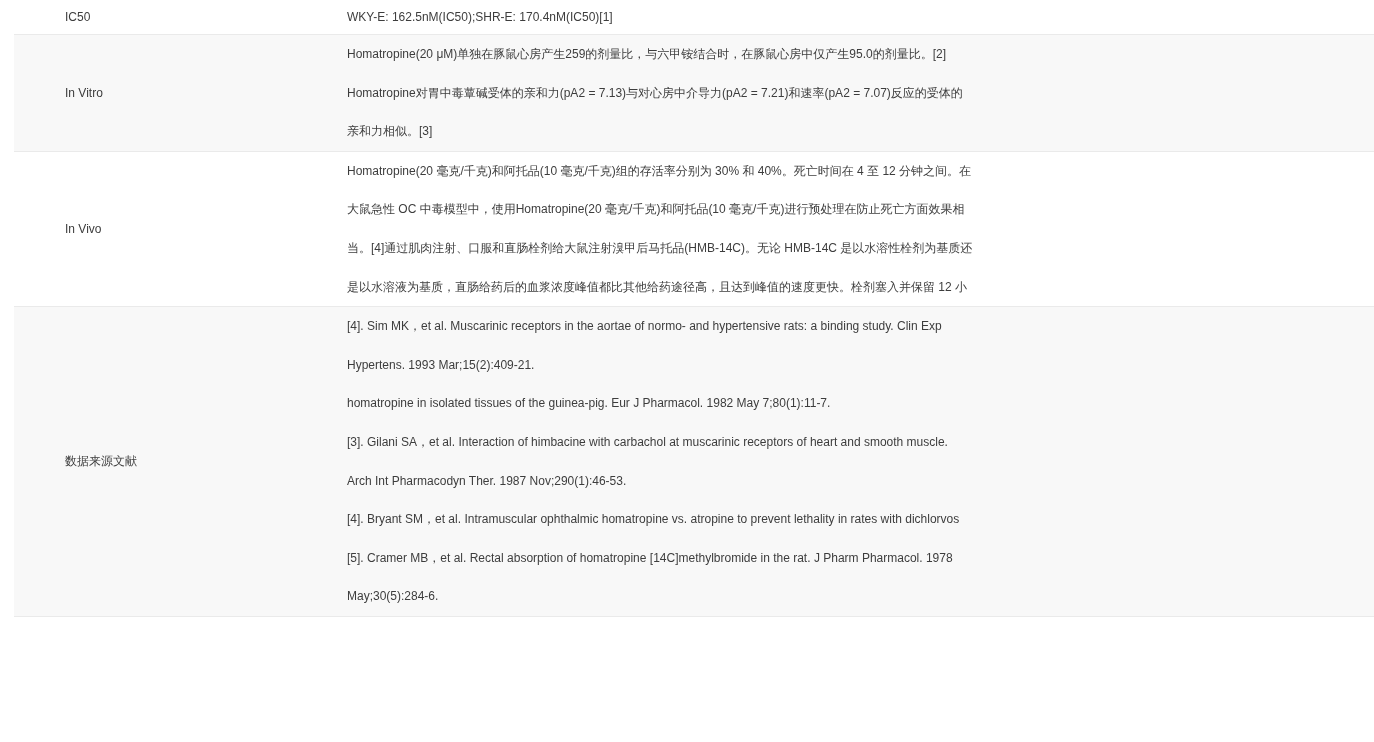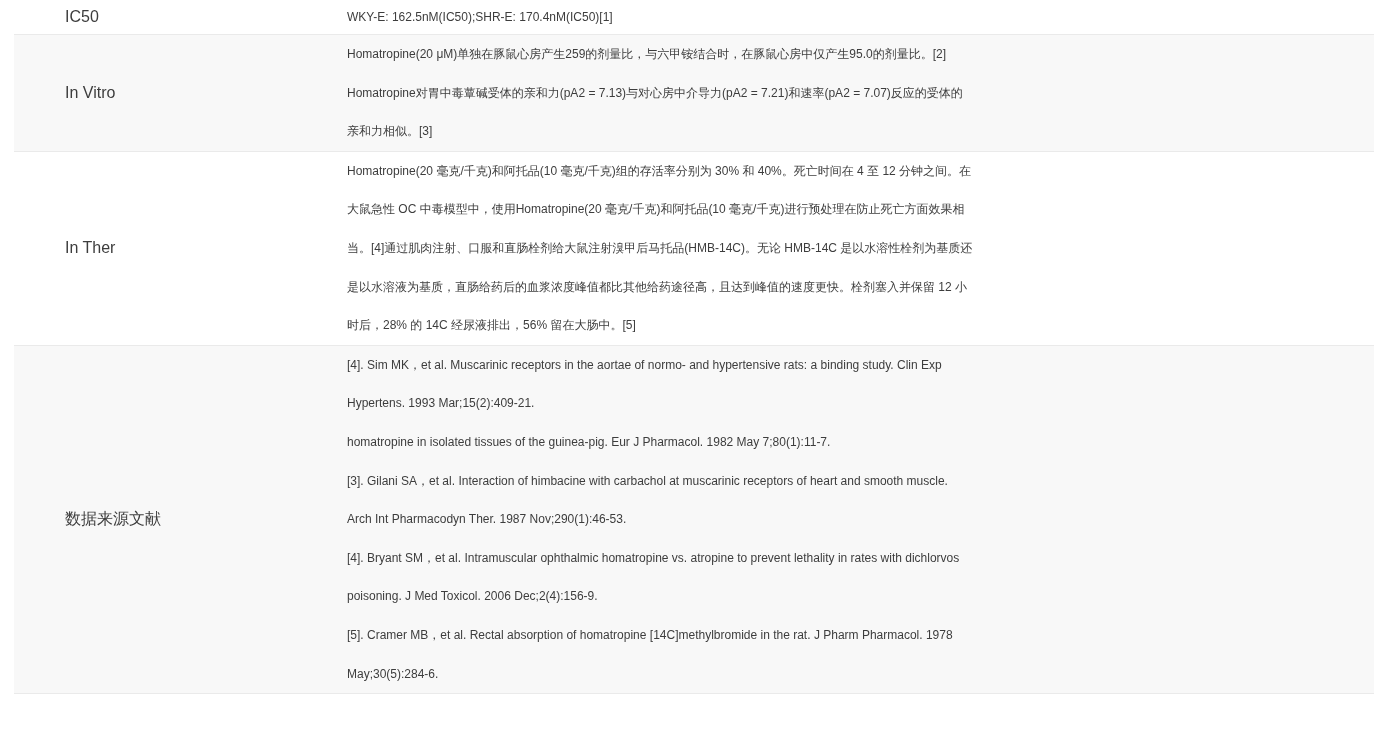--- a/index.html
+++ b/index.html
@@ -27,21 +27,21 @@
   .row.alt {
     background: var(--alt-bg, #f8f8f8);
   }
   .label-cell {
     flex: 0 0 333px;
     width: 333px;
     box-sizing: border-box;
     padding-left: 51px;
     display: flex;
     align-items: center;
-    font-size: 16px;
+    font-size: 12px;
   }
   .value-cell {
     flex: 1 1 auto;
     min-width: 0;
     padding-right: 16px;
     font-size: 12px;
     overflow: hidden;
   }
   .line {
     line-height: 38.6px;
@@ -63,36 +63,34 @@
     </div>
     <div class="row row-in-vitro alt">
       <div class="label-cell">In Vitro</div>
       <div class="value-cell">
         <div class="line">Homatropine(20 μM)单独在豚鼠心房产生259的剂量比，与六甲铵结合时，在豚鼠心房中仅产生95.0的剂量比。[2]</div>
         <div class="line">Homatropine对胃中毒蕈碱受体的亲和力(pA2 = 7.13)与对心房中介导力(pA2 = 7.21)和速率(pA2 = 7.07)反应的受体的</div>
         <div class="line">亲和力相似。[3]</div>
       </div>
     </div>
     <div class="row row-in-vivo">
-      <div class="label-cell">In Ther</div>
+      <div class="label-cell">In Vivo</div>
       <div class="value-cell">
         <div class="line">Homatropine(20 毫克/千克)和阿托品(10 毫克/千克)组的存活率分别为 30% 和 40%。死亡时间在 4 至 12 分钟之间。在</div>
         <div class="line">大鼠急性 OC 中毒模型中，使用Homatropine(20 毫克/千克)和阿托品(10 毫克/千克)进行预处理在防止死亡方面效果相</div>
         <div class="line">当。[4]通过肌肉注射、口服和直肠栓剂给大鼠注射溴甲后马托品(HMB-14C)。无论 HMB-14C 是以水溶性栓剂为基质还</div>
         <div class="line">是以水溶液为基质，直肠给药后的血浆浓度峰值都比其他给药途径高，且达到峰值的速度更快。栓剂塞入并保留 12 小</div>
-        <div class="line">时后，28% 的 14C 经尿液排出，56% 留在大肠中。[5]</div>
       </div>
     </div>
     <div class="row row-references alt">
       <div class="label-cell">数据来源文献</div>
       <div class="value-cell">
         <div class="line">[4]. Sim MK，et al. Muscarinic receptors in the aortae of normo- and hypertensive rats: a binding study. Clin Exp</div>
         <div class="line">Hypertens. 1993 Mar;15(2):409-21.</div>
         <div class="line">homatropine in isolated tissues of the guinea-pig. Eur J Pharmacol. 1982 May 7;80(1):11-7.</div>
         <div class="line">[3]. Gilani SA，et al. Interaction of himbacine with carbachol at muscarinic receptors of heart and smooth muscle.</div>
         <div class="line">Arch Int Pharmacodyn Ther. 1987 Nov;290(1):46-53.</div>
         <div class="line">[4]. Bryant SM，et al. Intramuscular ophthalmic homatropine vs. atropine to prevent lethality in rates with dichlorvos</div>
-        <div class="line">poisoning. J Med Toxicol. 2006 Dec;2(4):156-9.</div>
         <div class="line">[5]. Cramer MB，et al. Rectal absorption of homatropine [14C]methylbromide in the rat. J Pharm Pharmacol. 1978</div>
         <div class="line">May;30(5):284-6.</div>
       </div>
     </div>
   </div>
 
 </body></html>

